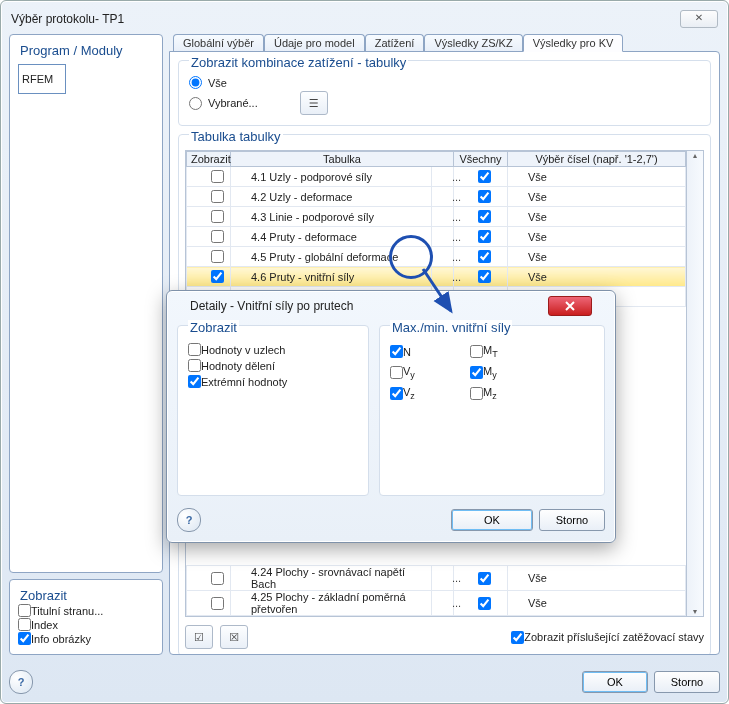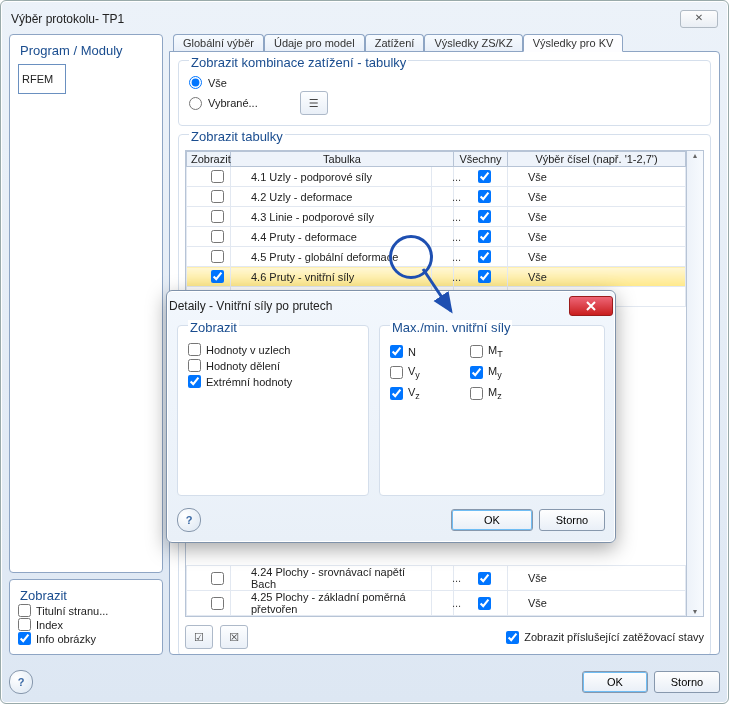--- a/index.html
+++ b/index.html
@@ -42,30 +42,30 @@
 .grid td{border:1px solid #e2e8f1;padding:0 20px;height:16px;font-size:11px}
 .grid td.chk{text-align:center;width:28px}
 .grid td.all{text-align:center;width:42px}
 .grid td.tab-cell{position:relative}
 .grid td.dots{width:22px;text-align:center;color:#444}
 .grid tr.hl td{background:var(--hl-gradient)}
 .vscroll{width:16px;border:1px solid var(--grid-border);border-left:none;background:linear-gradient(90deg,#edf2f9,#f7fafe);position:relative}
 .vscroll::before{content:"▴";position:absolute;top:0;left:0;right:0;text-align:center;font-size:8px;color:#666}
 .vscroll::after{content:"▾";position:absolute;bottom:0;left:0;right:0;text-align:center;font-size:8px;color:#666}
 .footer-row{display:flex;align-items:center;justify-content:space-between;margin-top:8px}
-.chk-line{display:flex;align-items:center;gap:5px;margin:1px 0}
+.chk-line{display:flex;align-items:center;margin:1px 0}
 .chk-line input{margin:0}
 .input-mod{border:1px solid #8aa;padding:8px 3px;background:#fff;display:inline-block;min-width:40px;font-size:11px}
 .bottom-bar{position:absolute;left:8px;right:8px;bottom:9px;display:flex;justify-content:space-between;align-items:center}
 .btn{min-width:66px;height:22px;border:1px solid #8798ad;border-radius:3px;background:linear-gradient(#fefefe,#e9eff7);font-size:11px;padding:0 12px}
 .btn.default{box-shadow:0 0 0 1px #6fbdf4 inset}
 .round{width:22px;height:22px;border:1px solid #8798ad;border-radius:11px;background:radial-gradient(circle at 30% 30%,#fff,#dbe6f2);display:flex;align-items:center;justify-content:center;color:#3a69a5;font-weight:bold;font-size:11px}
 
 .modal{position:absolute;left:165px;top:289px;width:448px;border:1px solid #7f92aa;border-radius:6px;background:linear-gradient(#f2f7fd,#e9f0f8);box-shadow:0 6px 20px rgba(0,0,0,.35), inset 0 0 0 1px #fff;z-index:10}
-.modal-title{display:flex;justify-content:space-between;align-items:center;padding:5px 2px 3px}
+.modal-title{display:flex;justify-content:space-between;align-items:center;padding:5px 23px 3px}
 .modal-title span{font-size:12px}
 .modal-close{width:42px;height:18px;border-radius:3px;background:linear-gradient(#e67,#c91e1e);border:1px solid #9b1b1b;color:#fff;display:flex;align-items:center;justify-content:center}
 .modal-close svg{width:12px;height:12px}
 .modal-body{display:flex;gap:10px;padding:6px 10px 6px}
 .mcol{border:1px solid #d4deeb;border-radius:4px;padding:8px 10px 12px;background:#fff}
 .mcol .section-h{display:block;margin:-14px 0 8px;background:#fff;width:max-content}
 .mcol.left{width:170px}
 .mcol.right{flex:1}
 .modal-foot{display:flex;justify-content:space-between;align-items:center;padding:6px 10px 10px}
 
@@ -137,21 +137,21 @@
                 <span>Vybrané...</span>
               </label>
             <span style="width:30px"></span>
             <span class="btn-ico">
               <span>☰</span>
             </span>
           </div>
         </div>
 
         <div class="subsection" style="padding:6px">
-          <span class="section-h" style="margin-left:4px">Zobrazit tabulky</span>
+          <span class="section-h" style="margin-left:4px">Tabulka tabulky</span>
           <div class="grid-wrap">
             <div class="grid">
               <table>
                 <colgroup>
                     <col style="width:44px">
                     <col>
                     <col style="width:22px">
                     <col style="width:54px">
                     <col style="width:178px">
                   </colgroup>

